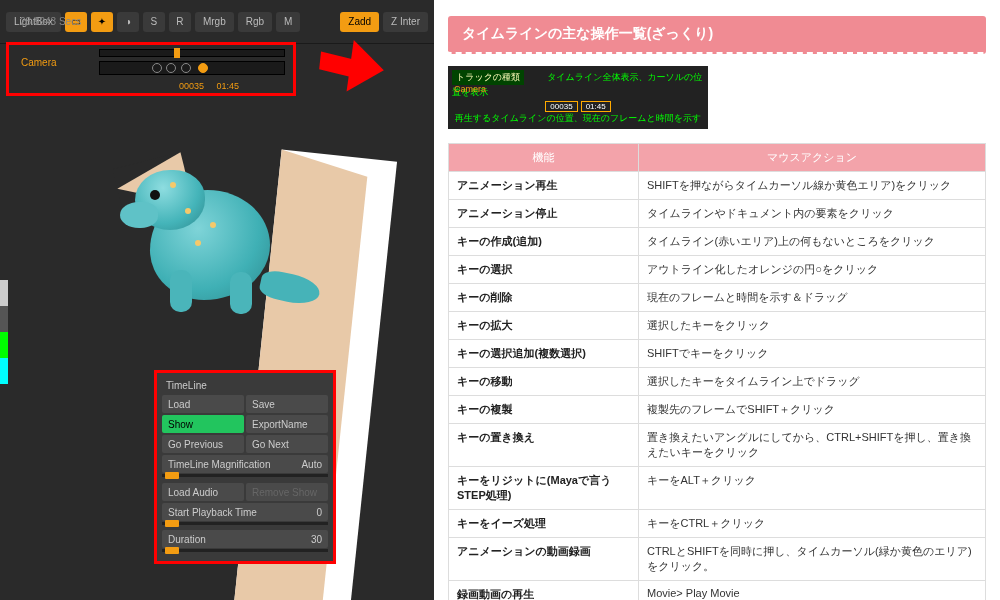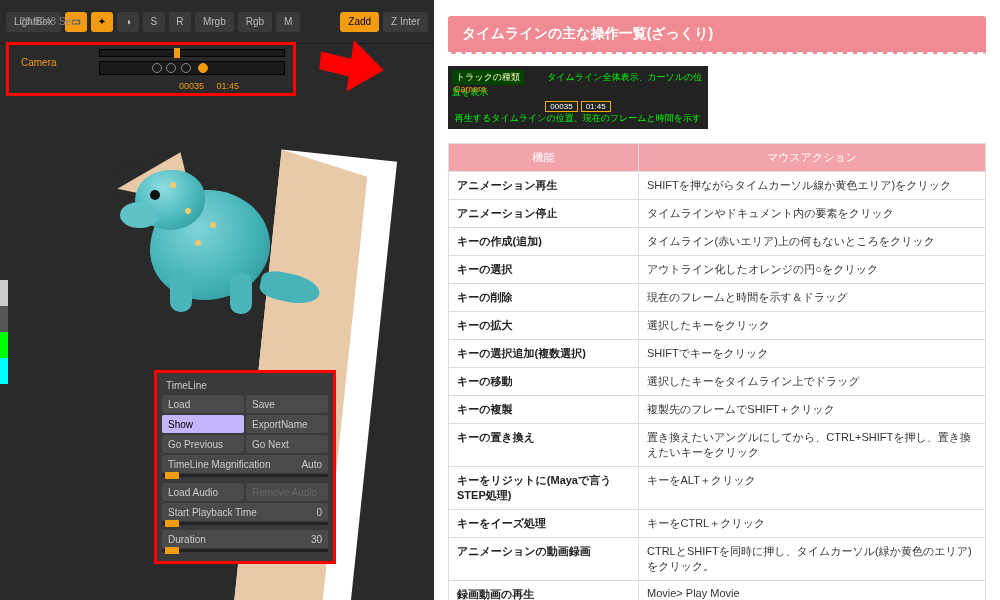--- a/index.html
+++ b/index.html
@@ -159,21 +159,21 @@
   .panel-title {
     color: #ccc; font-size: 10px; margin: 2px 4px 4px;
   }
   .panel-row { display: flex; gap: 2px; margin-bottom: 2px; align-items: flex-end; }
   .pbtn {
     flex: 1; height: 18px;
     background: #4a4a4a; color: #ccc;
     font-size: 10px; display: flex; align-items: center;
     padding: 0 6px; border-radius: 2px;
   }
-  .pbtn.active { background: #c4b5fd; color: #000; }
+  .pbtn.active { background: #22c55e; color: #000; }
   .pbtn.dim { color: #666; }
   .pfield { display:flex; align-items:center; height:18px; background:#4a4a4a; border-radius:2px; margin-bottom:2px; padding:0 6px; font-size:10px; color:#ccc; }
   .pfield .val { margin-left: auto; color:#ccc; }
   .pslider-bar { height:3px; background:#222; margin-top:-1px; margin-bottom:5px; position:relative; }
   .pslider-bar .knob { position:absolute; left:3px; top:-2px; width:14px; height:7px; background:#f39c12; border-radius:1px; }
   
   .leftstrip { position:absolute; left:0; top:280px; width:8px; height:160px; }
   .leftstrip .swatch { width:8px; height:26px; }
   
   .right {
@@ -302,21 +302,21 @@
     </div>
     <div class="pfield">
       <span>TimeLine Magnification</span>
       <span class="val">Auto</span>
     </div>
     <div class="pslider-bar">
         <div class="knob"></div>
       </div>
     <div class="panel-row" style="margin-top:6px">
       <div class="pbtn">Load Audio</div>
-      <div class="pbtn dim">Remove Audio</div>
+      <div class="pbtn dim">Remove Show</div>
     </div>
     <div class="pfield">
       <span>Start Playback Time</span>
       <span class="val">0</span>
     </div>
     <div class="pslider-bar">
         <div class="knob"></div>
       </div>
     <div class="pfield">
       <span>Duration</span>

